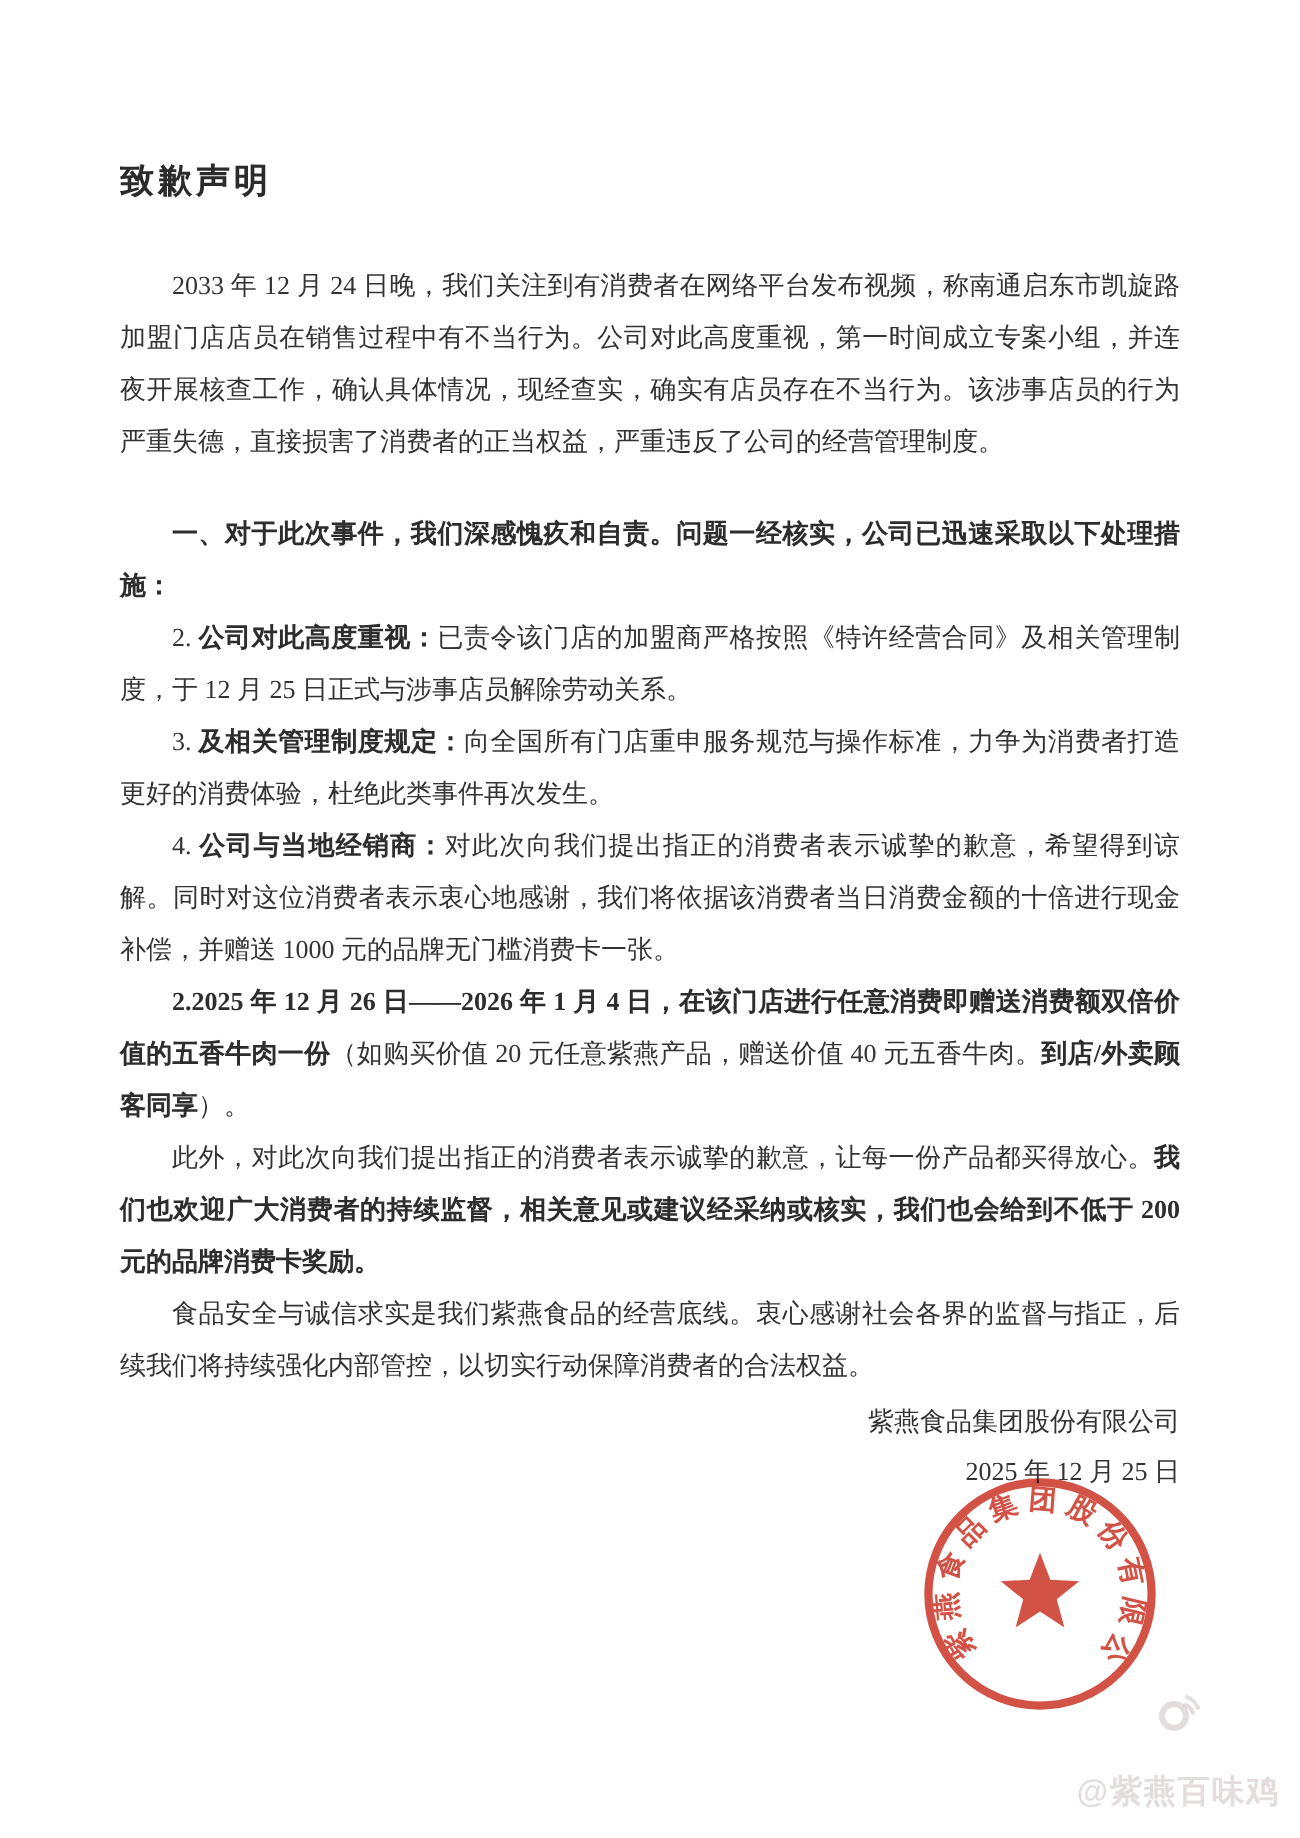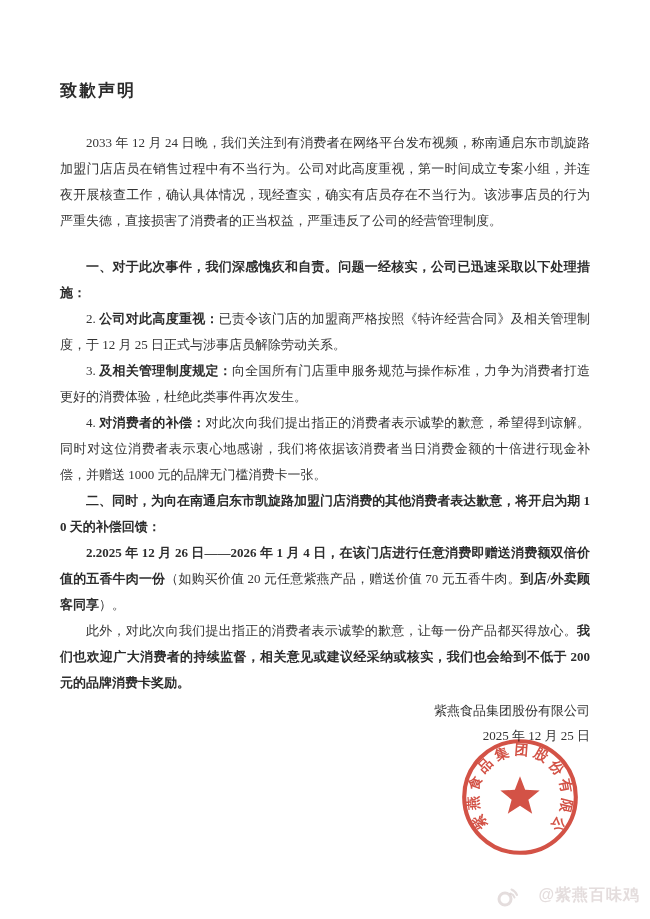--- a/index.html
+++ b/index.html
@@ -55,46 +55,48 @@
     height:124px;
     z-index:2;
     mix-blend-mode:multiply;
     opacity:0.88;
   }
   .watermark{
     position:absolute;
     right:10px;
     bottom:12px;
     display:flex;
+    align-items:center;
     gap:20px;
     color:rgba(205,193,193,0.55);
     font-size:16px;
     font-weight:bold;
     letter-spacing:1px;
     font-family:"Liberation Sans","DejaVu Sans",sans-serif;
     z-index:3;
+    flex-direction:column;
   }
   .watermark svg{display:block;}
 </style>
 </head>
 <body>
 
 <div class="page">
 
   <div class="content">
     <h1 class="doc-title">致歉声明</h1>
     <div id="paragraphs">
         <div class="para"><span>2033 年 12 月 24 日晚，我们关注到有消费者在网络平台发布视频，称南通启东市凯旋路加盟门店店员在销售过程中有不当行为。公司对此高度重视，第一时间成立专案小组，并连夜开展核查工作，确认具体情况，现经查实，确实有店员存在不当行为。该涉事店员的行为严重失德，直接损害了消费者的正当权益，严重违反了公司的经营管理制度。</span></div>
         <div class="para"><span class="b">一、对于此次事件，我们深感愧疚和自责。问题一经核实，公司已迅速采取以下处理措施：</span></div>
         <div class="para"><span>2. </span><span class="b">公司对此高度重视：</span><span>已责令该门店的加盟商严格按照《特许经营合同》及相关管理制度，于 12 月 25 日正式与涉事店员解除劳动关系。</span></div>
         <div class="para"><span>3. </span><span class="b">及相关管理制度规定：</span><span>向全国所有门店重申服务规范与操作标准，力争为消费者打造更好的消费体验，杜绝此类事件再次发生。</span></div>
-        <div class="para"><span>4. </span><span class="b">对消费者的补偿：</span><span>对此次向我们提出指正的消费者表示诚挚的歉意，希望得到谅解。同时对这位消费者表示衷心地感谢，我们将依据该消费者当日消费金额的十倍进行现金补偿，并赠送 1000 元的品牌无门槛消费卡一张。</span></div>
-        <div class="para"><span class="b">二、同时，为向在南通启东市凯旋路加盟门店消费的其他消费者表达歉意，将开启为期 10 天的补偿回馈：</span></div>
-        <div class="para"><span class="b">2.2025 年 12 月 26 日——2026 年 1 月 4 日，在该门店进行任意消费即赠送消费额双倍价值的五香牛肉一份</span><span>（如购买价值 20 元任意紫燕产品，赠送价值 70 元五香牛肉。</span><span class="b">到店/外卖顾客同享</span><span>）。</span></div>
+        <div class="para"><span>4. </span><span class="b">公司与当地经销商：</span><span>对此次向我们提出指正的消费者表示诚挚的歉意，希望得到谅解。同时对这位消费者表示衷心地感谢，我们将依据该消费者当日消费金额的十倍进行现金补偿，并赠送 1000 元的品牌无门槛消费卡一张。</span></div>
+        <div class="para"><span class="b">2.2025 年 12 月 26 日——2026 年 1 月 4 日，在该门店进行任意消费即赠送消费额双倍价值的五香牛肉一份</span><span>（如购买价值 20 元任意紫燕产品，赠送价值 40 元五香牛肉。</span><span class="b">到店/外卖顾客同享</span><span>）。</span></div>
         <div class="para"><span>此外，对此次向我们提出指正的消费者表示诚挚的歉意，让每一份产品都买得放心。</span><span class="b">我们也欢迎广大消费者的持续监督，相关意见或建议经采纳或核实，我们也会给到不低于 200 元的品牌消费卡奖励。</span></div>
+        <div class="para"><span>食品安全与诚信求实是我们紫燕食品的经营底线。衷心感谢社会各界的监督与指正，后续我们将持续强化内部管控，以切实行动保障消费者的合法权益。</span></div>
       </div>
 
     <div class="signature-block">
       <div>紫燕食品集团股份有限公司</div>
       <div>2025 年 12 月 25 日</div>
     </div>
   </div>
 
   <svg class="seal" viewBox="0 0 120 120">
     <defs>

